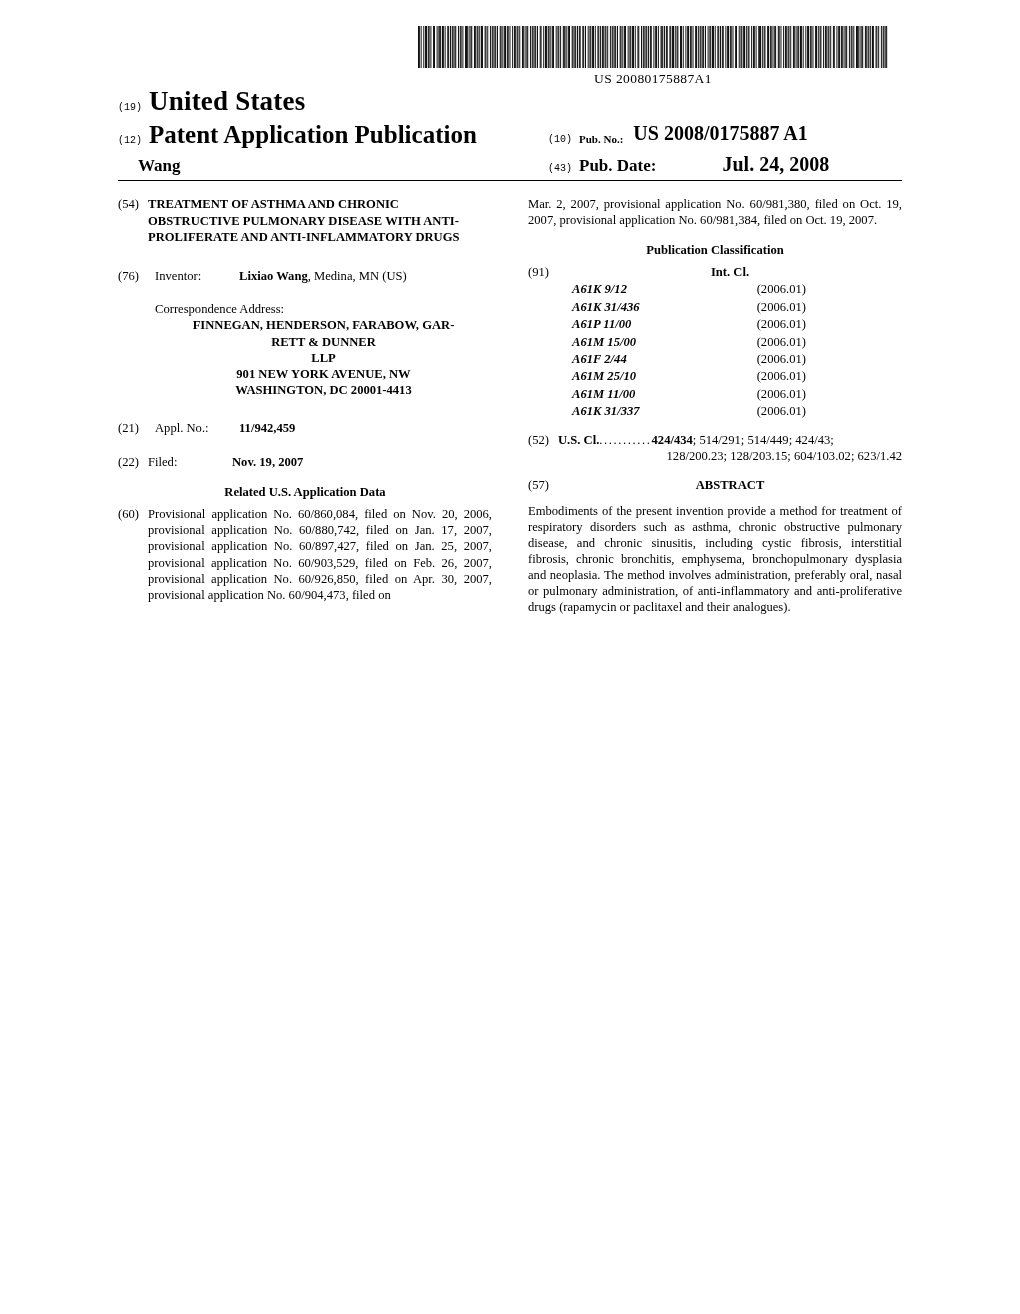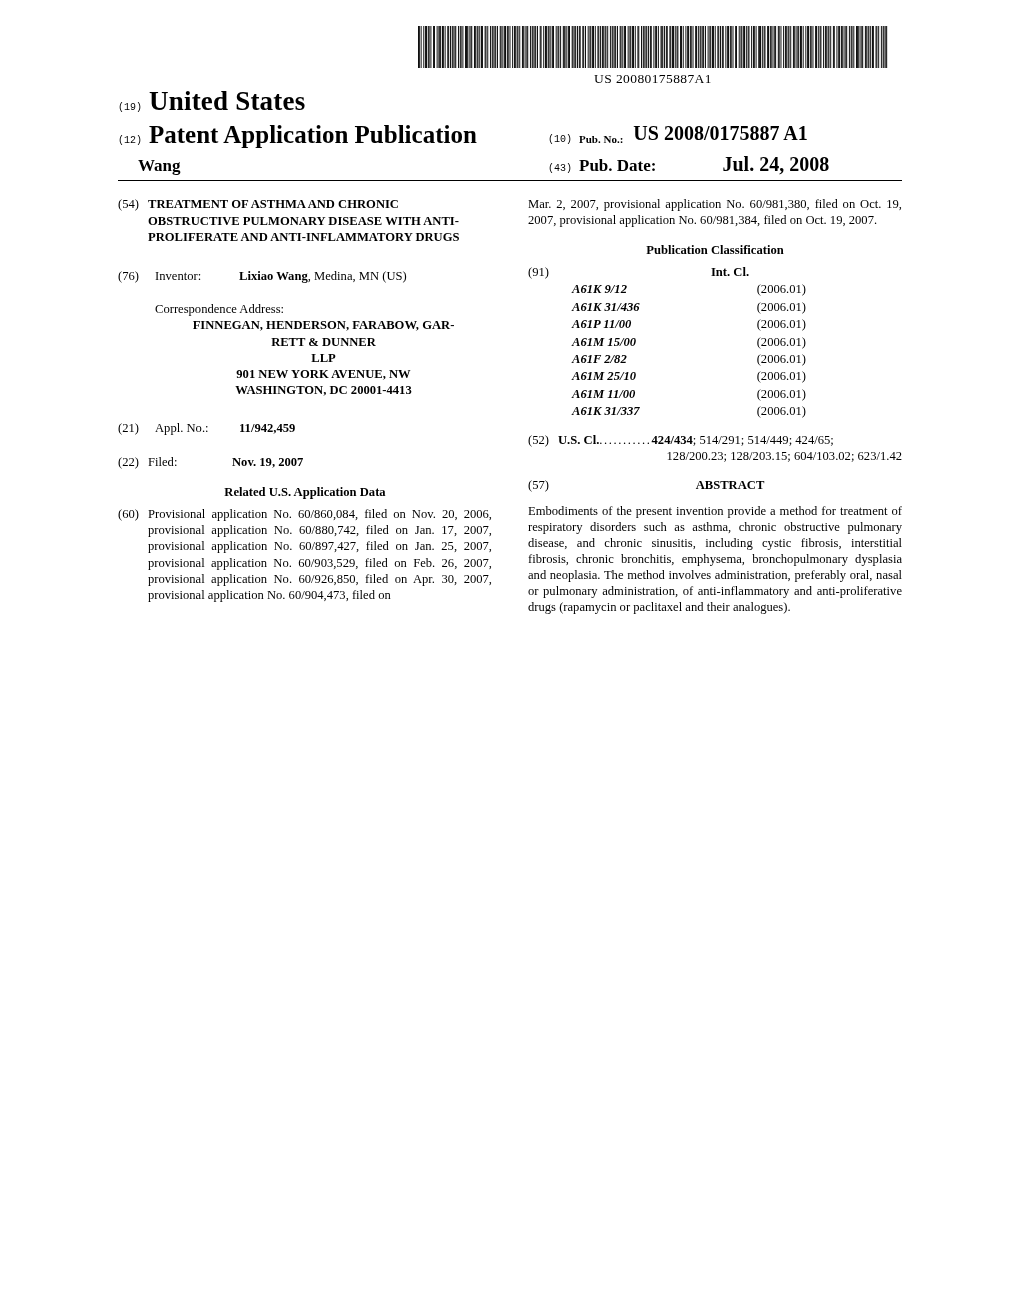--- a/index.html
+++ b/index.html
@@ -621,21 +621,21 @@
               </tr>
               <tr>
                 <td class="intcl-code">A61P 11/00</td>
                 <td class="intcl-date">(2006.01)</td>
               </tr>
               <tr>
                 <td class="intcl-code">A61M 15/00</td>
                 <td class="intcl-date">(2006.01)</td>
               </tr>
               <tr>
-                <td class="intcl-code">A61F 2/82</td>
+                <td class="intcl-code">A61F 2/44</td>
                 <td class="intcl-date">(2006.01)</td>
               </tr>
               <tr>
                 <td class="intcl-code">A61M 25/10</td>
                 <td class="intcl-date">(2006.01)</td>
               </tr>
               <tr>
                 <td class="intcl-code">A61M 11/00</td>
                 <td class="intcl-date">(2006.01)</td>
               </tr>
@@ -645,21 +645,21 @@
               </tr>
             </tbody>
           </table>
         </div>
       </div>
 
       <div class="hang mt10">
         <div class="num">(52)</div>
         <div style="flex:1;">
           <div class="uscl-body">
-            <span class="bold">U.S. Cl.</span><span class="dots">...........</span><span class="bold">424/434</span><span>; 514/291; 514/449; 424/65;</span>
+            <span class="bold">U.S. Cl.</span><span class="dots">...........</span><span class="bold">424/434</span><span>; 514/291; 514/449; 424/43;</span>
           </div>
           <div class="uscl-line2">128/200.23; 128/203.15; 604/103.02; 623/1.42</div>
         </div>
       </div>
 
       <div class="hang mt10">
         <div class="num">(57)</div>
         <div style="flex:1; text-align:center; font-weight:bold;">ABSTRACT</div>
       </div>
 

